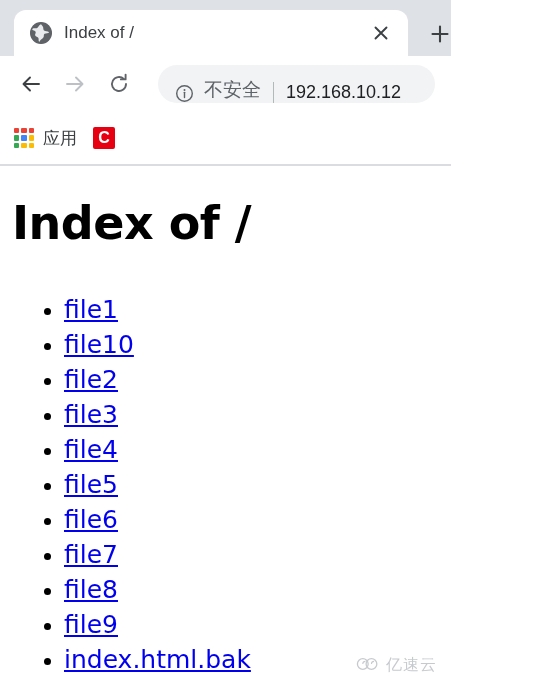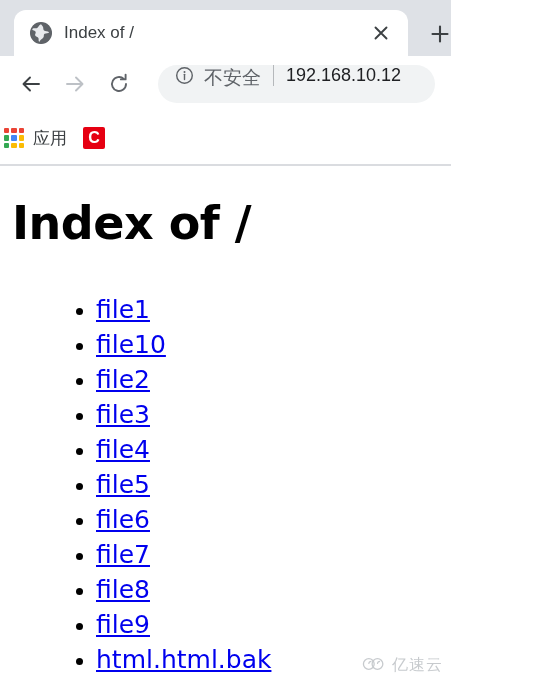--- a/index.html
+++ b/index.html
@@ -73,21 +73,21 @@
     margin-right: 6px;
   }
   .omnibox {
     flex: 1 1 auto;
     height: 38px;
     margin-left: 14px;
     margin-right: 4px;
     background: #f1f3f4;
     border-radius: 19px;
     display: flex;
-    align-items: flex-start;
+    align-items: flex-end;
     padding: 0 16px;
   }
   .info-icon { flex: 0 0 auto; width: 20px; height: 20px; display:flex; align-items:center; justify-content:center;}
   .not-secure {
     margin-left: 10px;
     font-size: 19px;
     color: #5f6368;
     white-space: nowrap;
   }
   .omni-divider {
@@ -101,21 +101,21 @@
     color: #202124;
     white-space: nowrap;
     overflow: hidden;
   }
 
   .bookmarks {
     height: 52px;
     background: #ffffff;
     display: flex;
     align-items: center;
-    padding: 0 4px;
+    padding: 0 14px;
   }
   .bm {
     display: flex;
     align-items: center;
     margin-right: 16px;
     white-space: nowrap;
   }
   .bm-label {
     font-size: 17px;
     color: #3c4043;
@@ -161,38 +161,38 @@
     font-family: "DejaVu Sans", sans-serif;
     font-size: 46px;
     font-weight: bold;
     color: #000000;
     margin: 30px 0 0 12px;
     letter-spacing: -0.5px;
   }
   ul.file-list {
     list-style: disc;
     margin: 42px 0 0 0;
-    padding-left: 96px;
+    padding-left: 64px;
   }
   ul.file-list li {
     font-size: 25px;
     line-height: 35px;
     color: #000;
     font-family: "DejaVu Sans", sans-serif;
   }
   ul.file-list li::marker { font-size: 22px; }
   ul.file-list a {
     color: #0000ee;
     text-decoration: underline;
     font-family: "DejaVu Sans", sans-serif;
   }
 
   .watermark {
     position: absolute;
-    right: 8px;
+    right: 14px;
     bottom: 10px;
     display: flex;
     align-items: center;
     opacity: 0.55;
   }
   .watermark-text {
     font-size: 16px;
     color: #9aa0a6;
     margin-left: 5px;
     letter-spacing: 1px;
@@ -289,21 +289,21 @@
       <li><a href="#">file1</a></li>
       <li><a href="#">file10</a></li>
       <li><a href="#">file2</a></li>
       <li><a href="#">file3</a></li>
       <li><a href="#">file4</a></li>
       <li><a href="#">file5</a></li>
       <li><a href="#">file6</a></li>
       <li><a href="#">file7</a></li>
       <li><a href="#">file8</a></li>
       <li><a href="#">file9</a></li>
-      <li><a href="#">html.html.bak</a></li>
+      <li><a href="#">index.html.bak</a></li>
     </ul>
 
     <div class="watermark">
       <span>
         <svg width="26" height="16" viewBox="0 0 30 18" aria-hidden="true">
           <circle cx="9" cy="9" r="6.2" stroke="#9aa0a6" stroke-width="1.5" fill="none"></circle>
           <circle cx="19" cy="9" r="6.2" stroke="#9aa0a6" stroke-width="1.5" fill="none"></circle>
           <path d="M9 9 a3 3 0 0 1 3 -3" stroke="#9aa0a6" stroke-width="1.3" fill="none"></path>
           <path d="M19 9 a3 3 0 0 1 3 -3" stroke="#9aa0a6" stroke-width="1.3" fill="none"></path>
         </svg>

